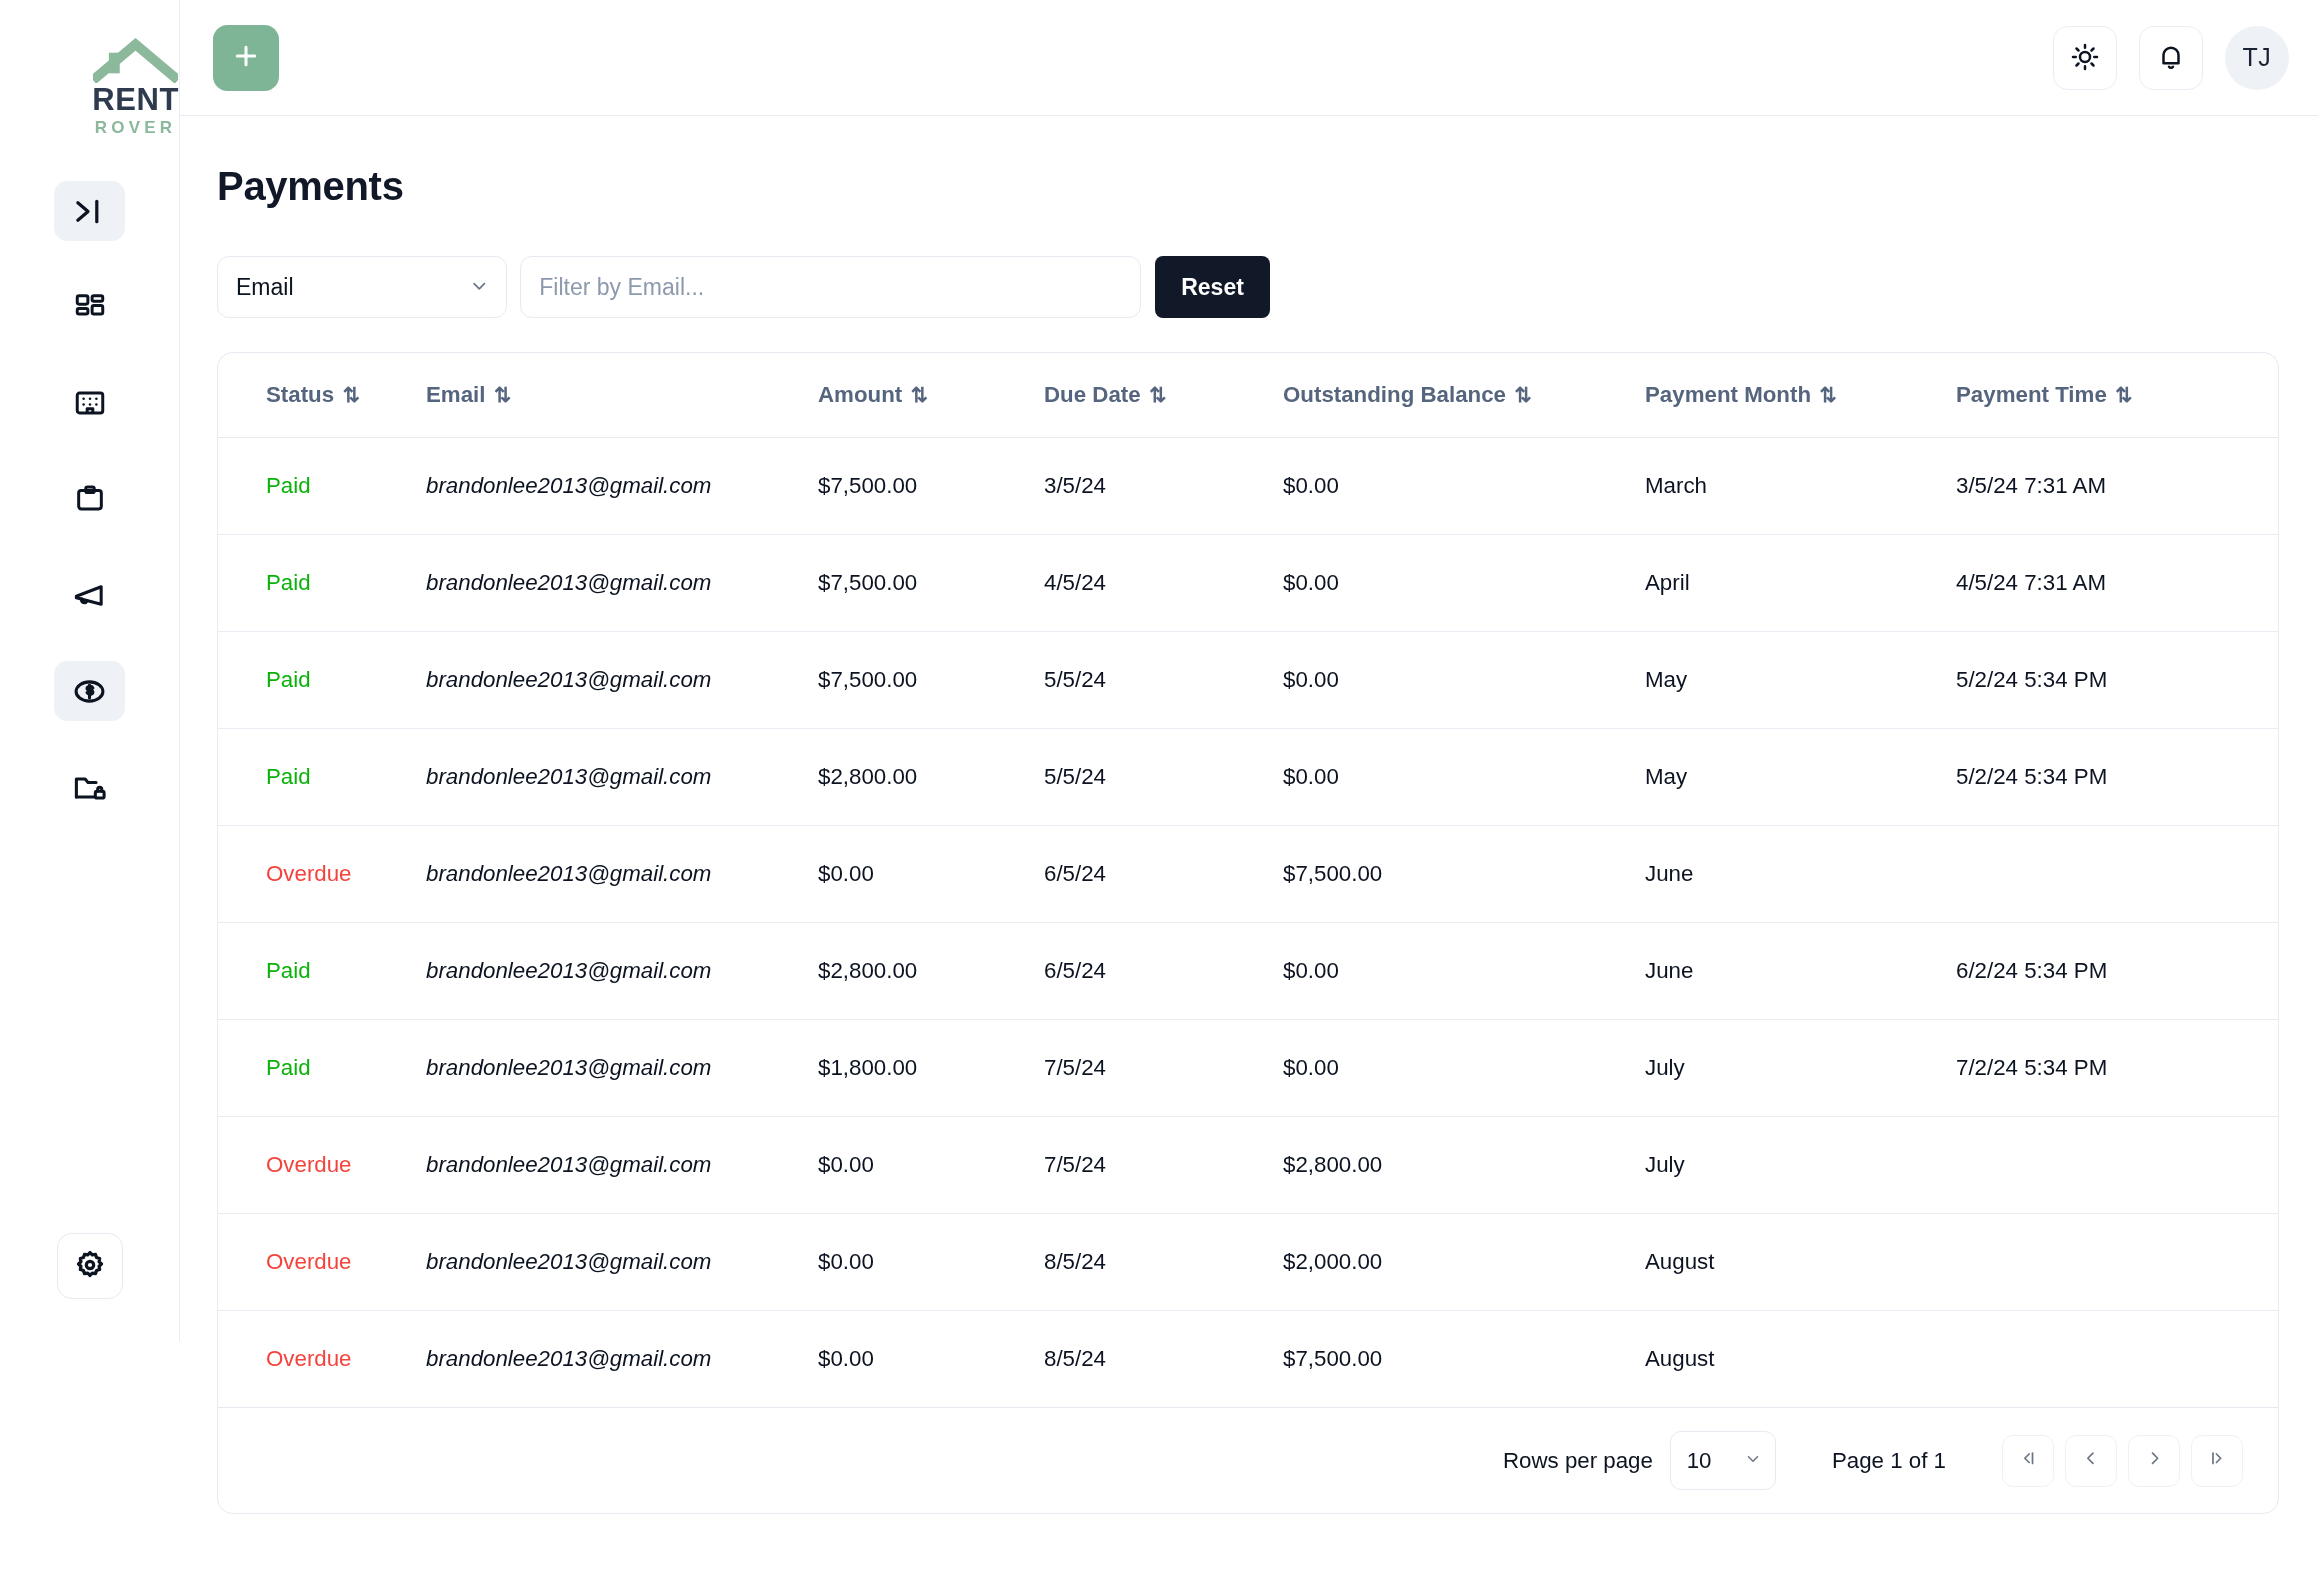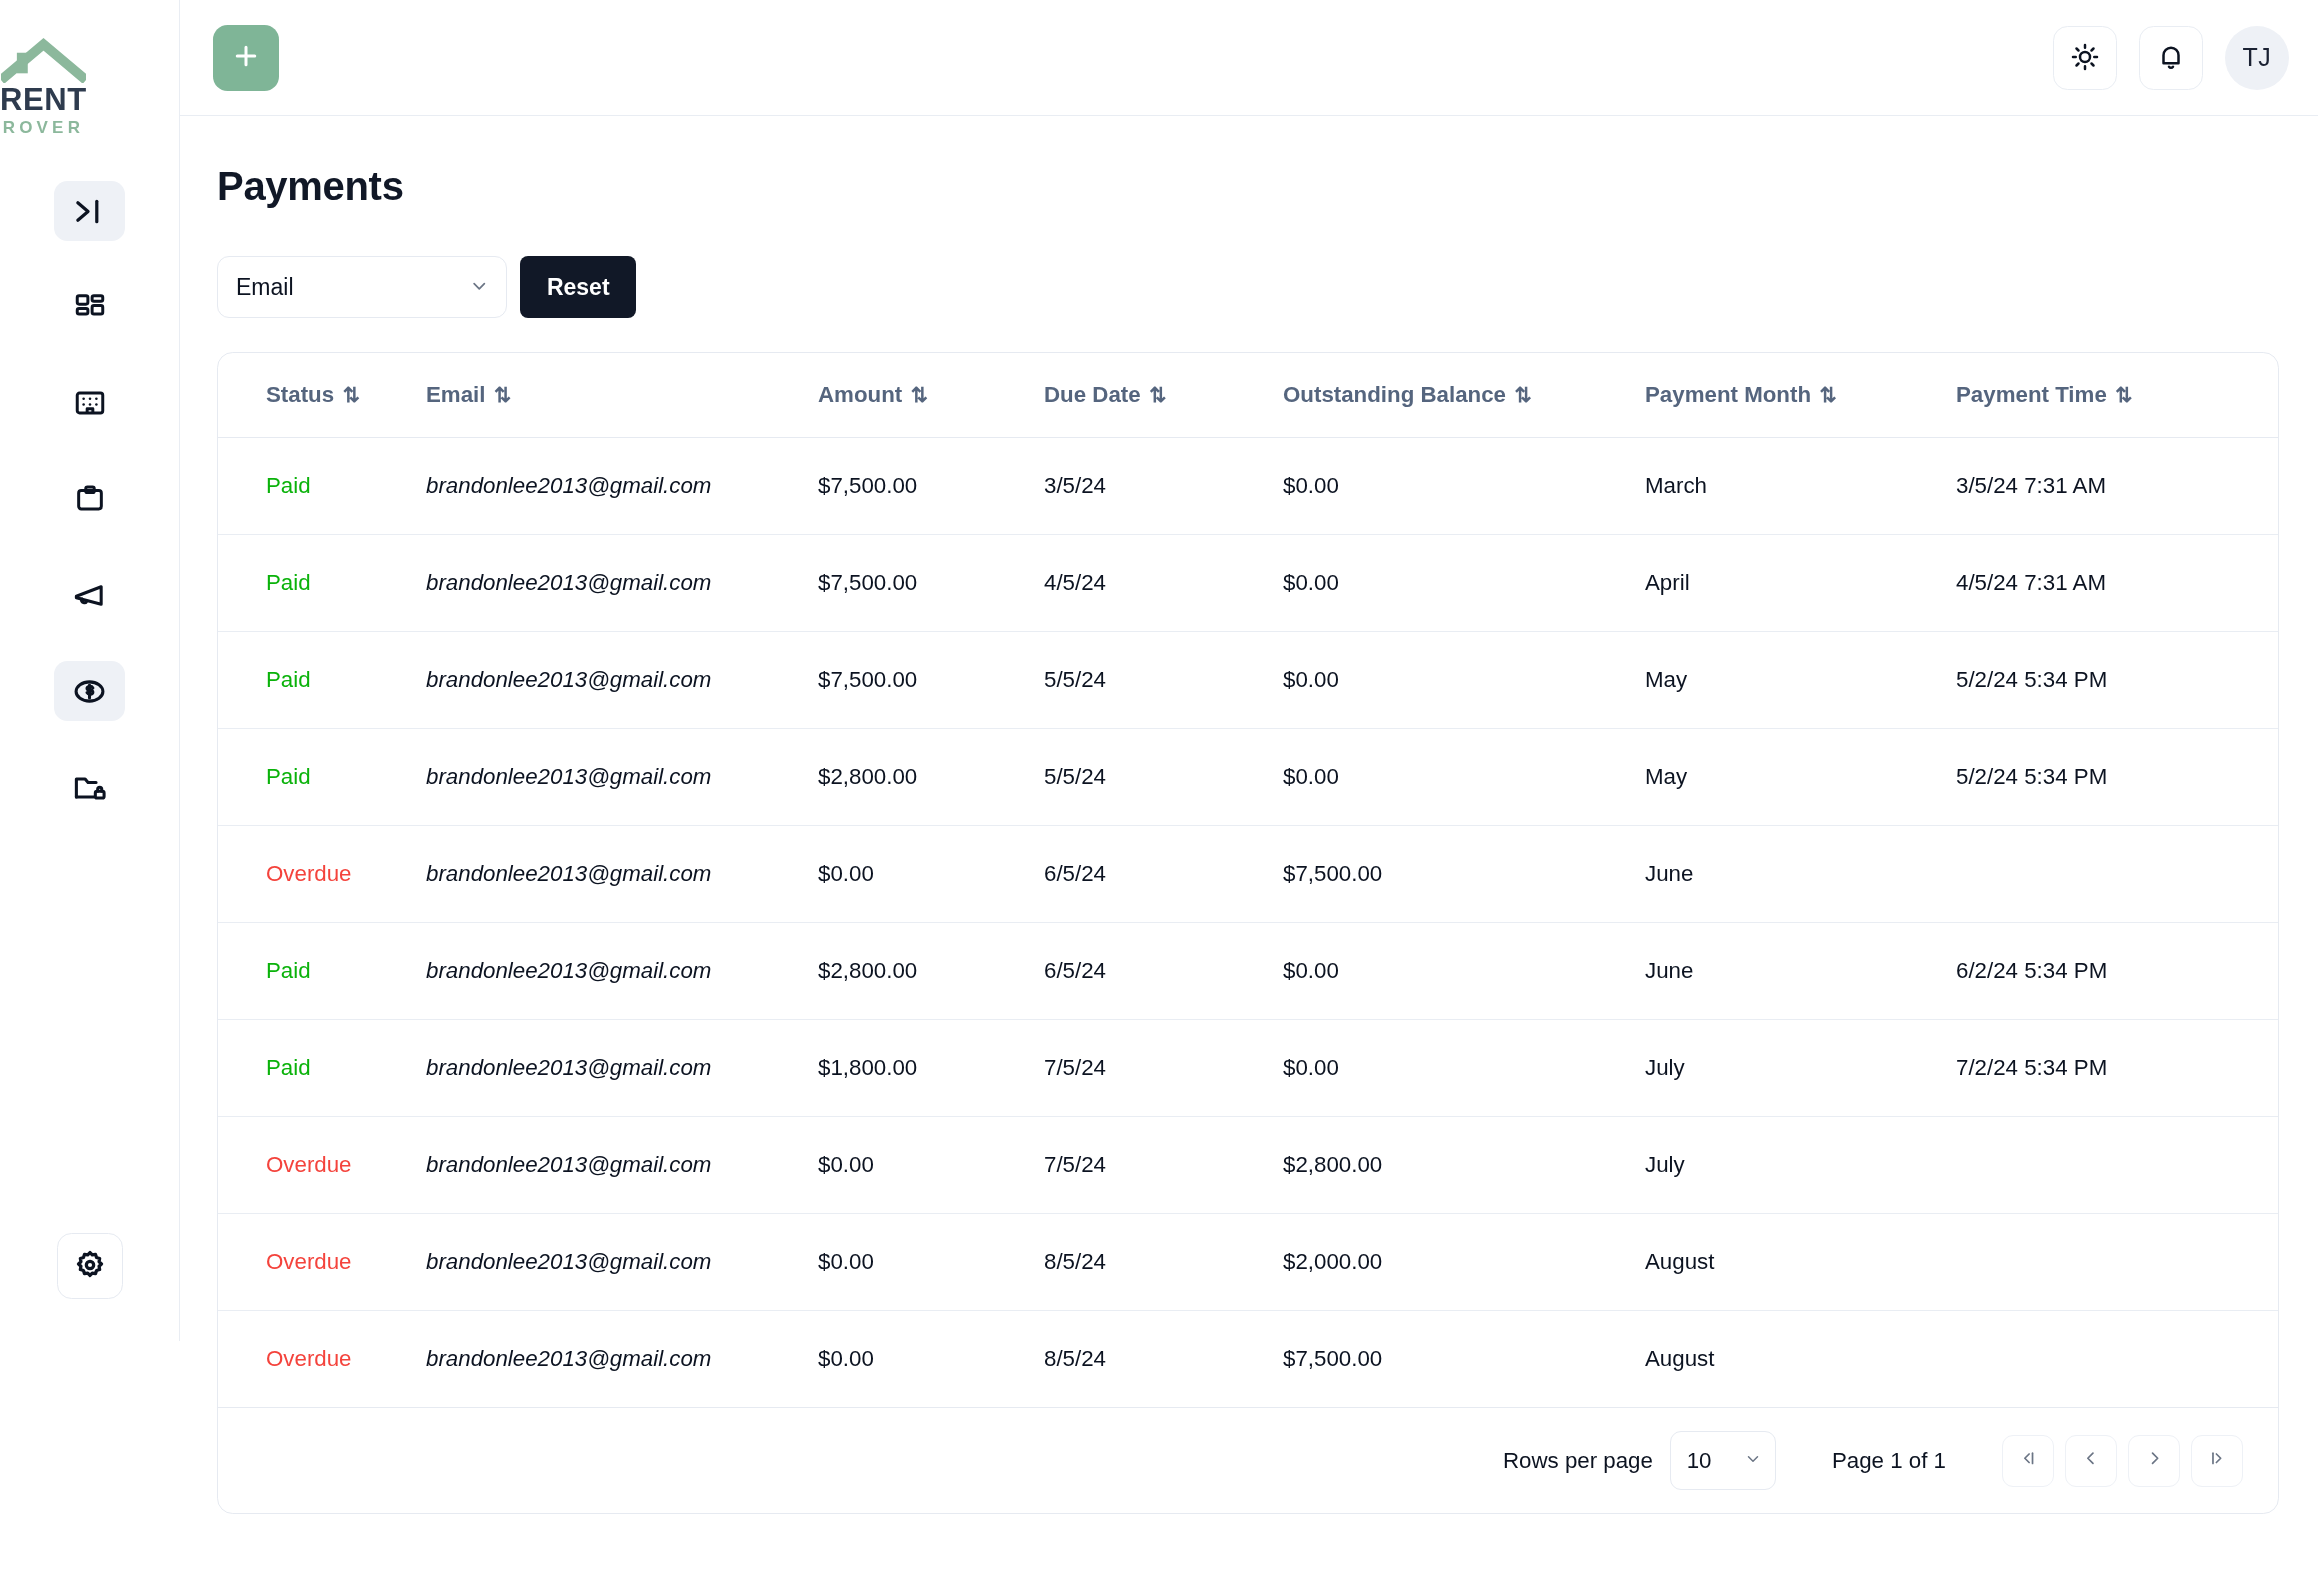--- a/index.html
+++ b/index.html
@@ -9,21 +9,21 @@
     font-family: "Liberation Sans", sans-serif;
     overflow: hidden;
   }
   .app { display: flex; width: 2319px; height: 1575px; }
 
   
   .sidebar {
     width: 180px; height: 1341px;
     background: #ffffff;
     border-right: 1.8px solid #e9edf3;
-    display: flex; flex-direction: column; align-items: flex-start;
+    display: flex; flex-direction: column; align-items: flex-end;
     flex: 0 0 180px;
     position: relative;
   }
   .logo { margin-top: 37px; display: flex; flex-direction: column; align-items: center; }
   .logo svg { display: block; }
   .logo-rent { font-size: 31px; font-weight: 700; color: #2e3b4e; letter-spacing: 0.6px; line-height: 1; margin-top: 1.2px;}
   .logo-rover { font-size: 17px; font-weight: 600; color: #8cb89c; letter-spacing: 4.2px; line-height: 1; margin-top: 4.2px;}
 
   .nav { margin-top: 45px; display: flex; flex-direction: column; align-items: center; gap: 0; width: 100%; }
   .nav-item {
@@ -285,20 +285,21 @@
 
         <div class="select-box">
           <span class="sel-label">Email</span>
           <span>
             <svg width="20.5" height="20.5" viewBox="0 0 24 24" fill="none" stroke="#6b7585" stroke-width="2" stroke-linecap="round" stroke-linejoin="round">
               <path d="M6 9 l6 6 l6 -6"></path>
             </svg>
           </span>
         </div>
 
+        <input class="filter-input" type="text" placeholder="Filter by Email..." style="">
 
         <button class="reset-btn">Reset</button>
       </div>
 
       <div class="table-card">
         <table>
           <colgroup>
             <col class="c-status">
               <col class="c-email">
               <col class="c-amount">

